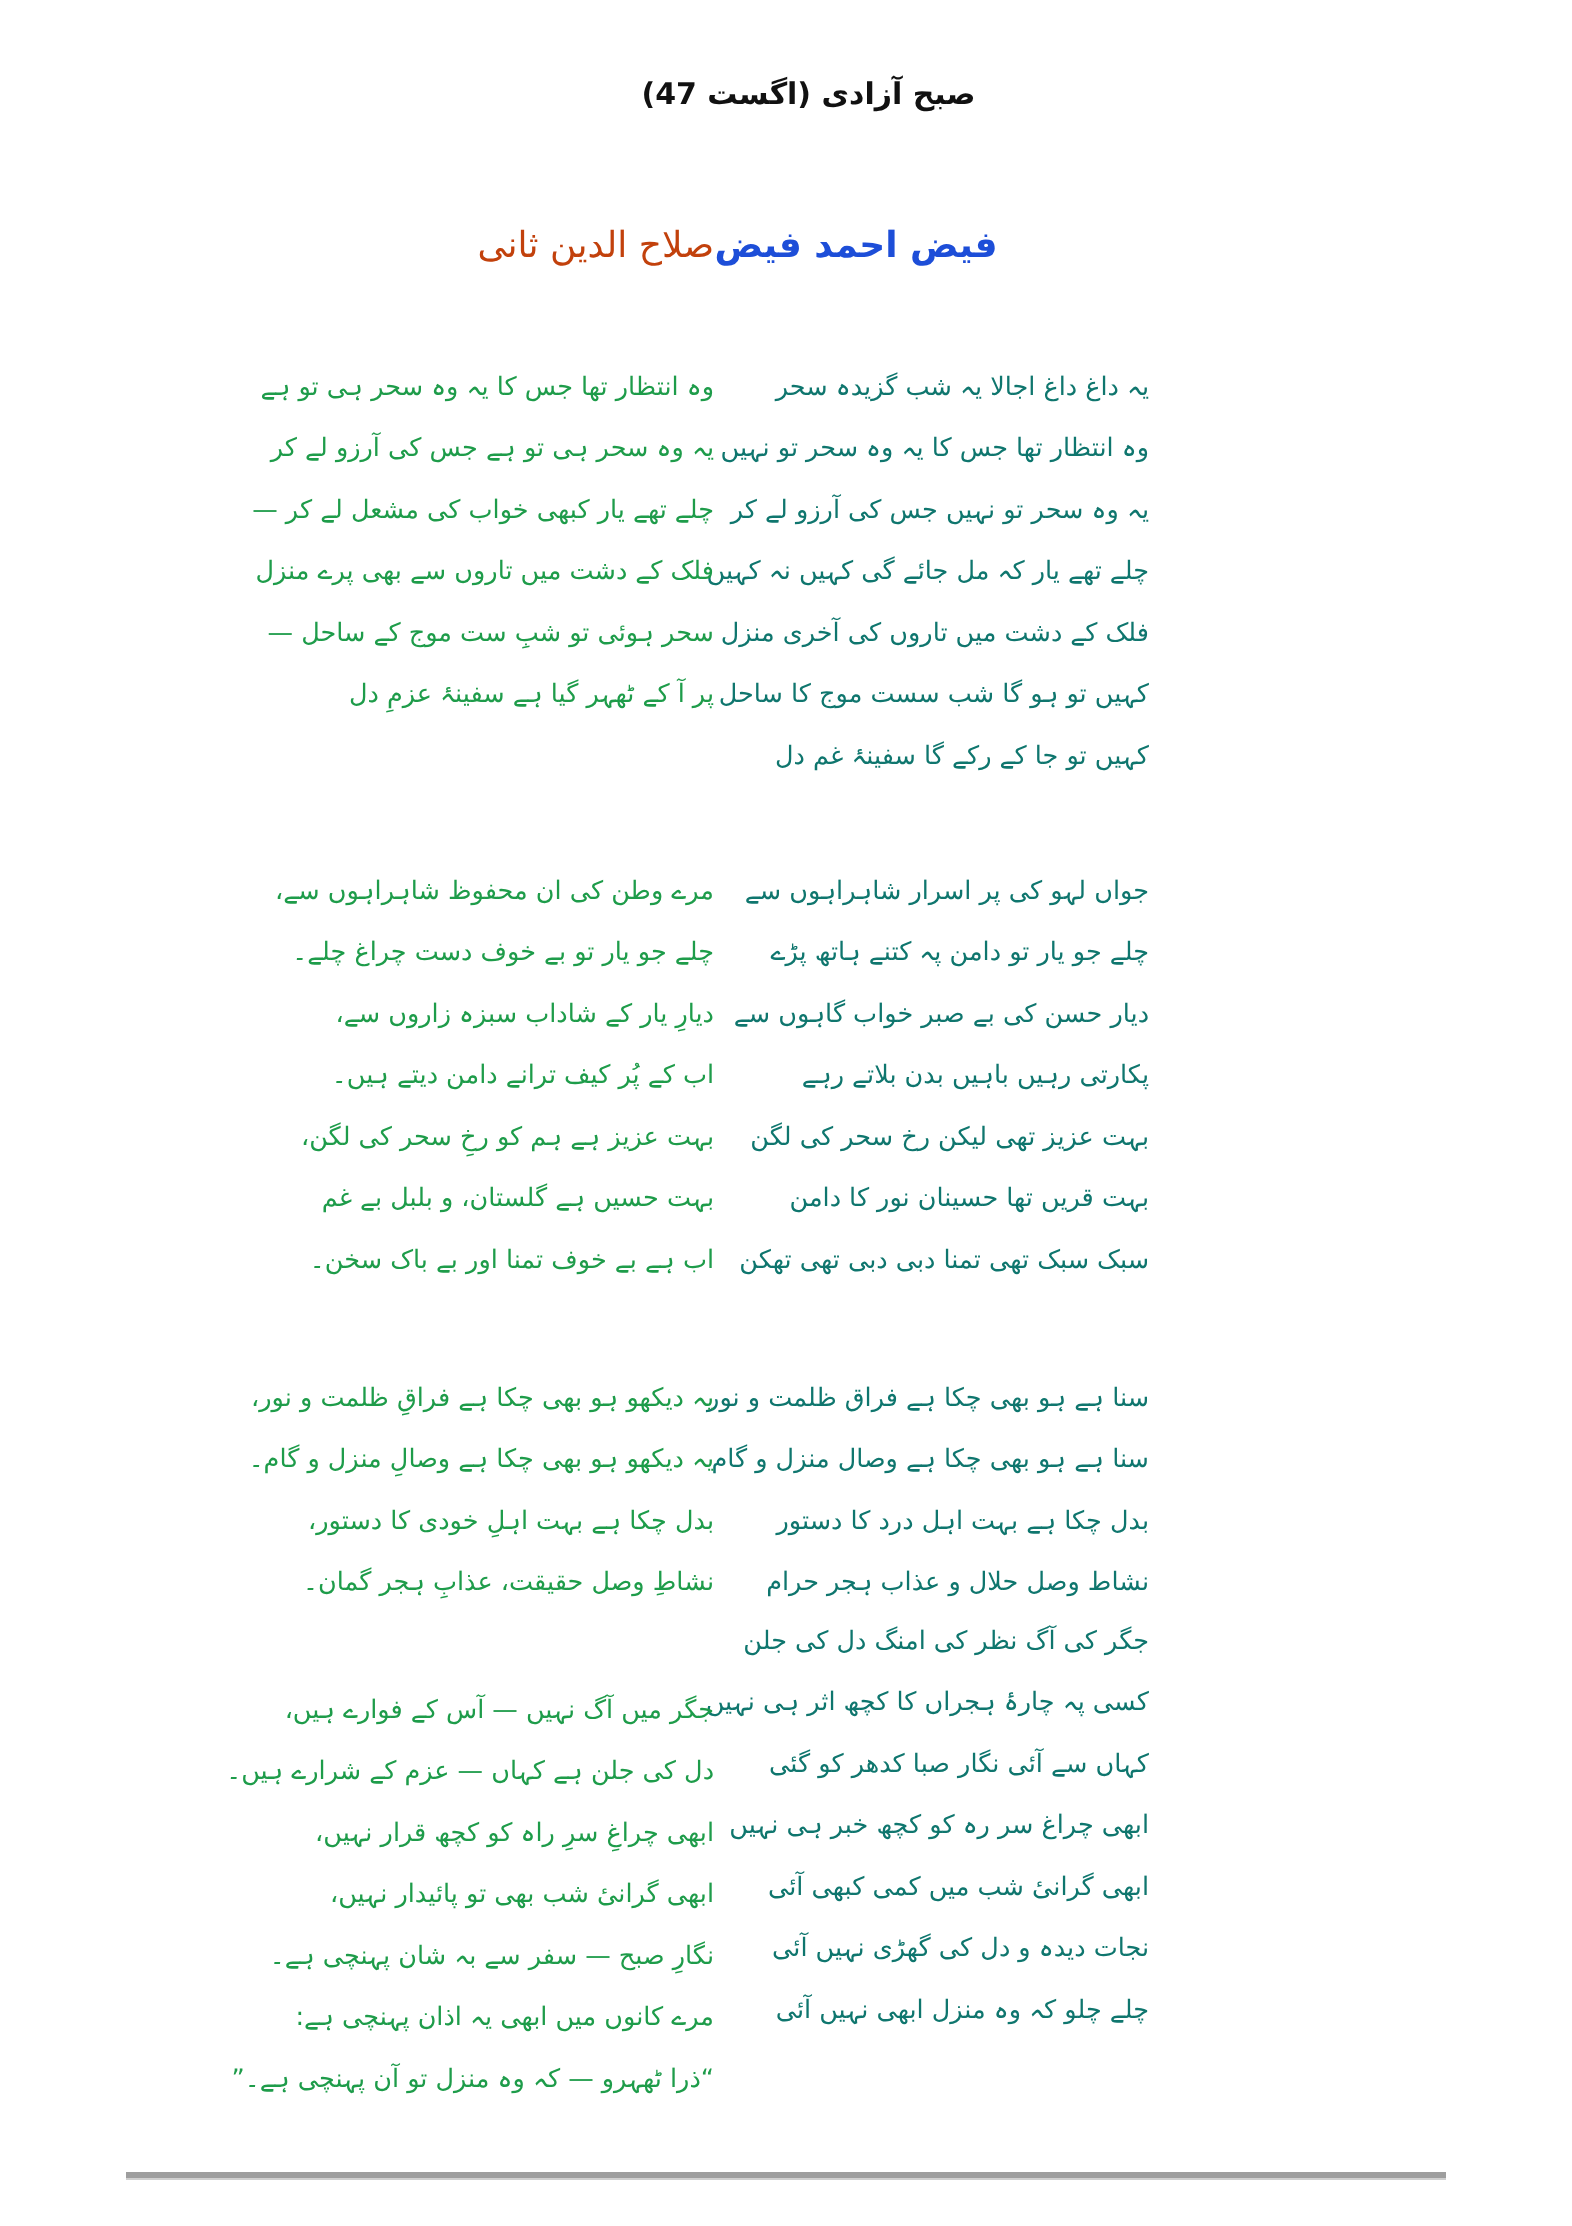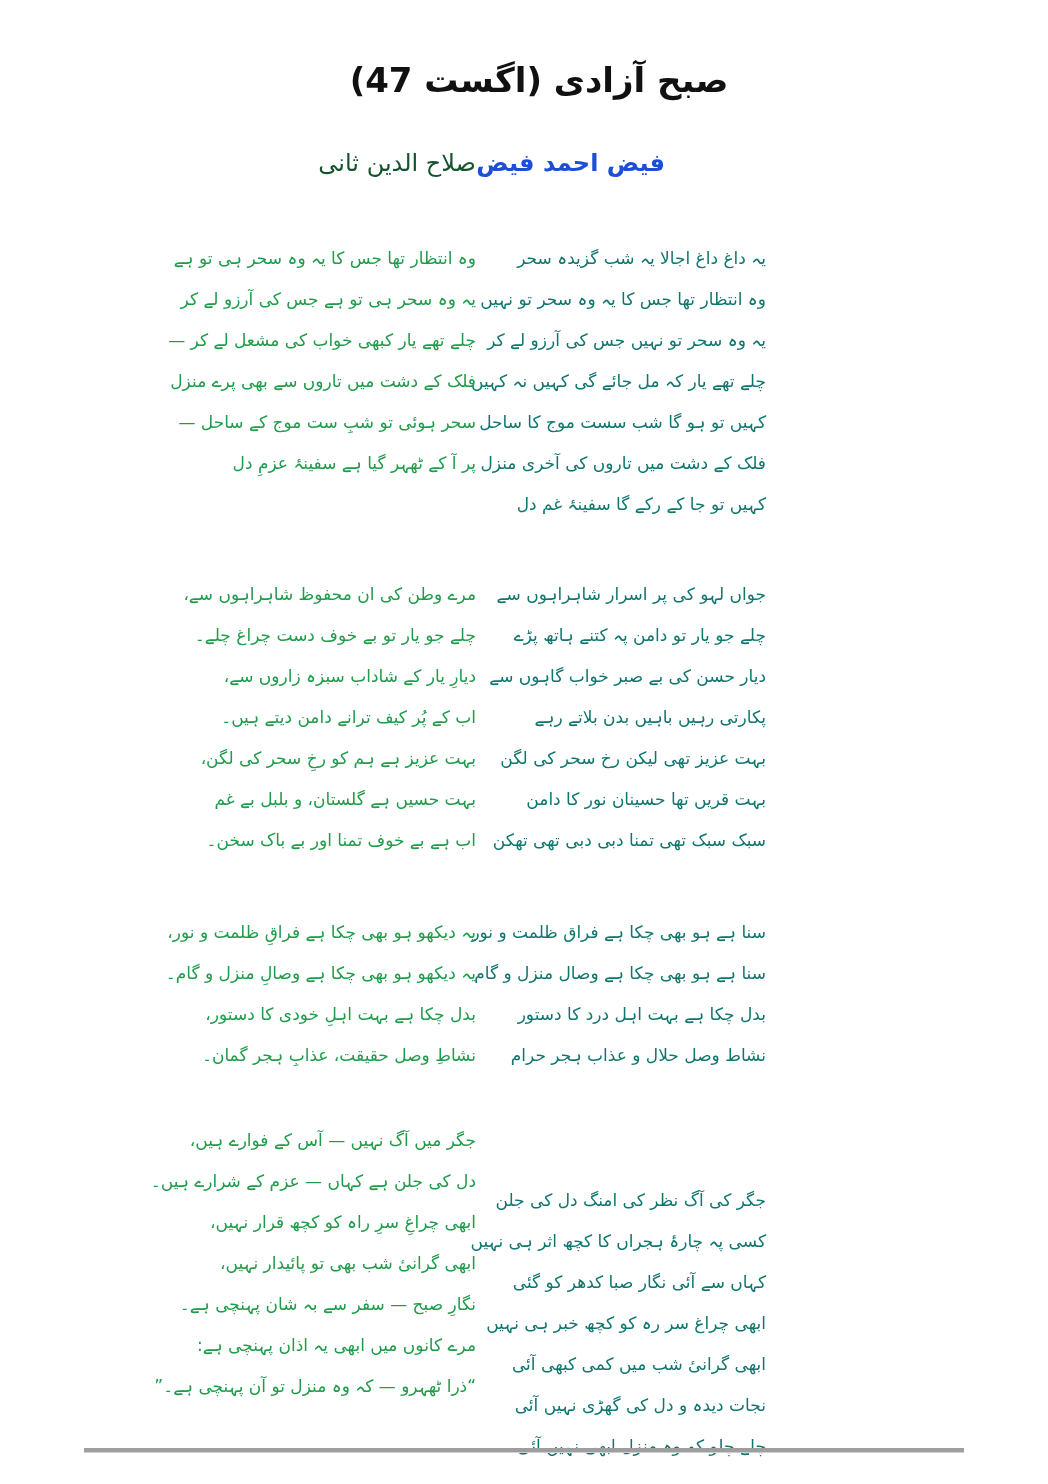--- a/index.html
+++ b/index.html
@@ -9,47 +9,47 @@
     }
     body {
       width: 1048px;
       height: 1484px;
       position: relative;
       overflow: hidden;
       font-family: "DejaVu Sans", sans-serif;
     }
     .title {
       position: absolute;
-      top: 60px;
+      top: 50px;
       left: 0;
       width: 1048px;
       text-align: center;
       direction: rtl;
-      font-size: 34px;
+      font-size: 20px;
       font-weight: bold;
       color: #111;
       padding-left: 30px;
       box-sizing: border-box;
     }
     .author {
       position: absolute;
       top: 146px;
       direction: rtl;
       font-size: 24px;
       line-height: 34px;
       white-space: nowrap;
     }
     .author.faiz {
       right: 383px;
       color: #1d4ed8;
       font-weight: bold;
     }
     .author.sani {
       right: 572px;
-      color: #14532d;
+      color: #c2410c;
     }
     .col {
       position: absolute;
       direction: rtl;
       text-align: right;
     }
     .col.original { right: 282px; }
     .col.response { right: 572px; }
     .stanza {
       position: absolute;
@@ -85,40 +85,40 @@
 
 <div class="author faiz">فیض احمد فیض</div>
 <div class="author sani">صلاح الدین ثانی</div>
 
 <div class="col original">
   <div class="stanza" style="top:238px;">
     <span class="line">یہ داغ داغ اجالا یہ شب گزیدہ سحر</span>
     <span class="line">وہ انتظار تھا جس کا یہ وہ سحر تو نہیں</span>
     <span class="line">یہ وہ سحر تو نہیں جس کی آرزو لے کر</span>
     <span class="line">چلے تھے یار کہ مل جائے گی کہیں نہ کہیں</span>
+    <span class="line">فلک کے دشت میں تاروں کی آخری منزل</span>
     <span class="line">کہیں تو ہو گا شب سست موج کا ساحل</span>
-    <span class="line">فلک کے دشت میں تاروں کی آخری منزل</span>
     <span class="line">کہیں تو جا کے رکے گا سفینۂ غم دل</span>
   </div>
   <div class="stanza" style="top:574px;">
     <span class="line">جواں لہو کی پر اسرار شاہراہوں سے</span>
     <span class="line">چلے جو یار تو دامن پہ کتنے ہاتھ پڑے</span>
     <span class="line">دیار حسن کی بے صبر خواب گاہوں سے</span>
     <span class="line">پکارتی رہیں باہیں بدن بلاتے رہے</span>
     <span class="line">بہت عزیز تھی لیکن رخ سحر کی لگن</span>
     <span class="line">بہت قریں تھا حسینان نور کا دامن</span>
     <span class="line">سبک سبک تھی تمنا دبی دبی تھی تھکن</span>
   </div>
   <div class="stanza" style="top:912px;">
     <span class="line">سنا ہے ہو بھی چکا ہے فراق ظلمت و نور</span>
     <span class="line">سنا ہے ہو بھی چکا ہے وصال منزل و گام</span>
     <span class="line">بدل چکا ہے بہت اہل درد کا دستور</span>
     <span class="line">نشاط وصل حلال و عذاب ہجر حرام</span>
   </div>
-  <div class="stanza" style="top:1180px;">
+  <div class="stanza" style="top:1074px;">
     <span class="line">جگر کی آگ نظر کی امنگ دل کی جلن</span>
     <span class="line">کسی پہ چارۂ ہجراں کا کچھ اثر ہی نہیں</span>
     <span class="line">کہاں سے آئی نگار صبا کدھر کو گئی</span>
     <span class="line">ابھی چراغ سر رہ کو کچھ خبر ہی نہیں</span>
     <span class="line">ابھی گرانیٔ شب میں کمی کبھی آئی</span>
     <span class="line">نجات دیدہ و دل کی گھڑی نہیں آئی</span>
     <span class="line">چلے چلو کہ وہ منزل ابھی نہیں آئی</span>
   </div>
 </div>
 

